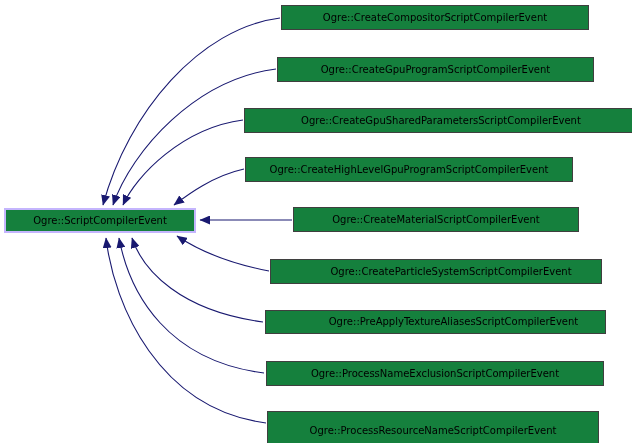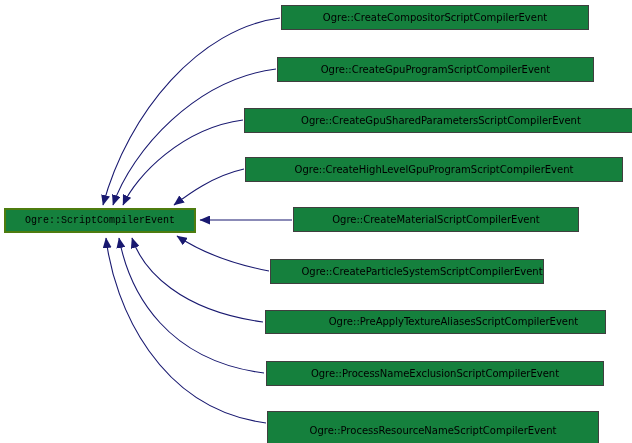--- a/index.html
+++ b/index.html
@@ -30,31 +30,30 @@
     display: flex;
     align-items: center;
     justify-content: center;
     font-size: 10px;
     color: #000000;
     white-space: nowrap;
     line-height: 1;
     cursor: pointer;
   }
   .node.base {
-    border: 2px solid #4d7c0f;
-    font-family: Liberation Mono, monospace;
+    border: 2px solid #c4b5fd;
   }
   
   #n-base { left: 4px;   top: 208px; width: 192px; height: 25px; }
   #n-d0   { left: 281px; top: 5px;   width: 308px; height: 25px; }
   #n-d1   { left: 277px; top: 57px;  width: 317px; height: 25px; }
   #n-d2   { left: 244px; top: 108px; width: 394px; height: 25px; }
-  #n-d3   { left: 245px; top: 157px; width: 378px; height: 25px; }
+  #n-d3   { left: 245px; top: 157px; width: 328px; height: 25px; }
   #n-d4   { left: 293px; top: 207px; width: 286px; height: 25px; }
-  #n-d5   { left: 270px; top: 259px; width: 274px; height: 25px; padding-left: 30px; }
+  #n-d5   { left: 270px; top: 259px; width: 332px; height: 25px; padding-left: 30px; }
   #n-d6   { left: 265px; top: 310px; width: 341px; height: 24px; padding-left: 36px; }
   #n-d7   { left: 266px; top: 361px; width: 338px; height: 25px; }
   #n-d8   { left: 267px; top: 411px; width: 332px; height: 40px; }
 </style>
 </head>
 <body>
 
 <div id="canvas">
 
   <svg id="edges" viewBox="0 0 632 443" xmlns="http://www.w3.org/2000/svg">

